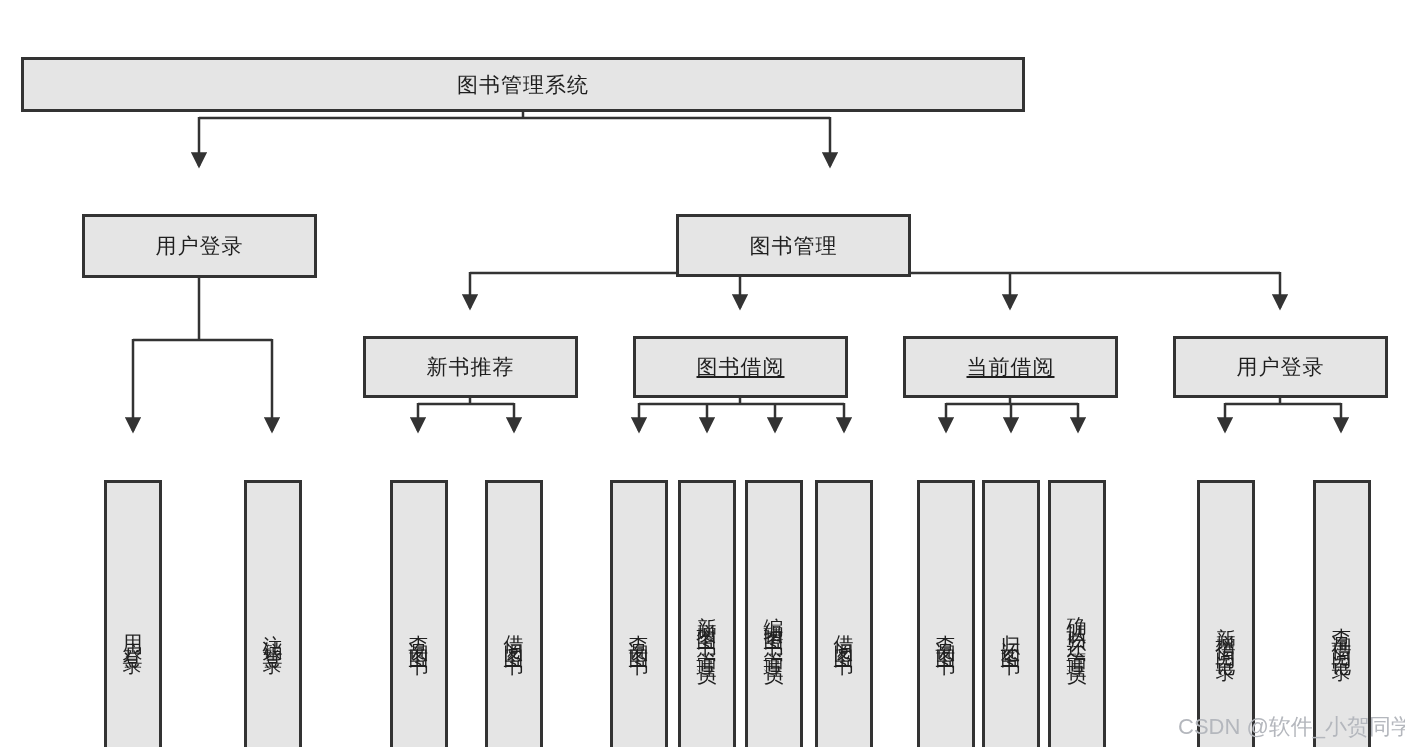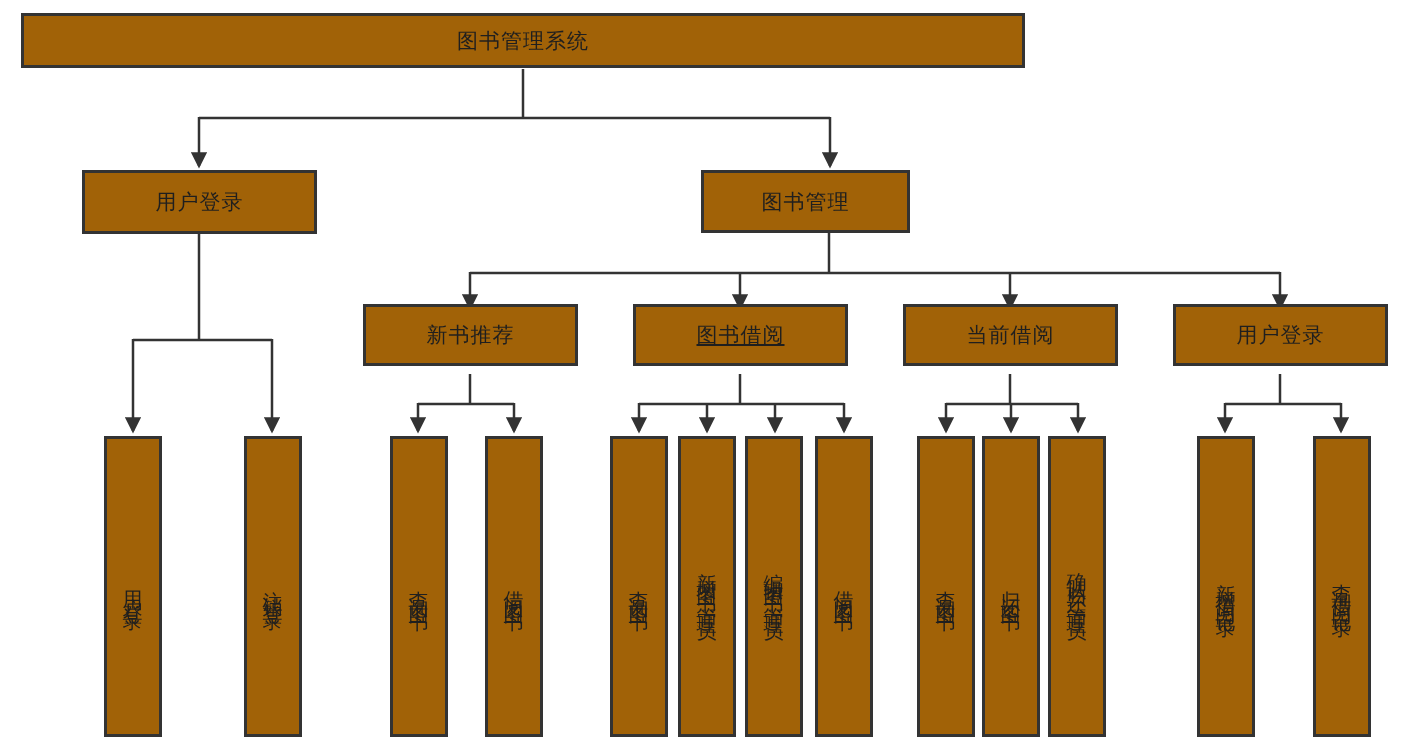--- a/index.html
+++ b/index.html
@@ -8,45 +8,46 @@
     width:1405px;height:747px;
     background:#ffffff;
     font-family:"Liberation Sans","DejaVu Sans",sans-serif;
     overflow:hidden;
   }
   svg.connectors{position:absolute;left:0;top:0;z-index:1;}
   .box{
     position:absolute;
     box-sizing:border-box;
     border:3px solid #333333;
-    background:#a16207;
+    background:#e5e5e5;
     color:#1f1f1f;
     display:flex;align-items:center;justify-content:center;
     font-size:21px;
     z-index:2;
     letter-spacing:1px;
+    margin-top:44px;
   }
   .leaf{
     writing-mode:vertical-rl;
     text-orientation:mixed;
     font-size:20px;
     letter-spacing:7px;
     line-height:1;
     padding-top:4px;
   }
   
   .n-root{left:21px;top:13px;width:1004px;height:55px;}
   
   .n-l2a{left:82px;top:170px;width:235px;height:64px;}
-  .n-l2b{left:701px;top:170px;width:209px;height:63px;}
+  .n-l2b{left:676px;top:170px;width:235px;height:63px;}
   
-  .n-l3{top:304px;height:62px;width:215px;}
+  .n-l3{top:292px;height:62px;width:215px;}
   .n-l3a{left:363px;}
   .n-l3b{left:633px;text-decoration:underline;}
-  .n-l3c{left:903px;}
+  .n-l3c{left:903px;text-decoration:underline;}
   .n-l3d{left:1173px;}
   
   .lf{top:436px;height:301px;width:58px;}
   .lf-1a{left:104px;}
   .lf-1b{left:244px;}
   .lf-2a{left:390px;}
   .lf-2b{left:485px;}
   .lf-3a{left:610px;}
   .lf-3b{left:678px;}
   .lf-3c{left:745px;}
@@ -142,14 +143,15 @@
   <div class="box leaf lf lf-3c">编辑图书（管理员）</div>
   <div class="box leaf lf lf-3d">借阅图书</div>
 
   <div class="box leaf lf lf-4a">查询图书</div>
   <div class="box leaf lf lf-4b">归还图书</div>
   <div class="box leaf lf lf-4c">确认归还（管理员）</div>
 
   <div class="box leaf lf lf-5a">新增借阅记录</div>
   <div class="box leaf lf lf-5b">查询借阅记录</div>
 
+  <div class="watermark">CSDN @软件_小贺同学</div>
 
 </div>
 
 </body></html>

